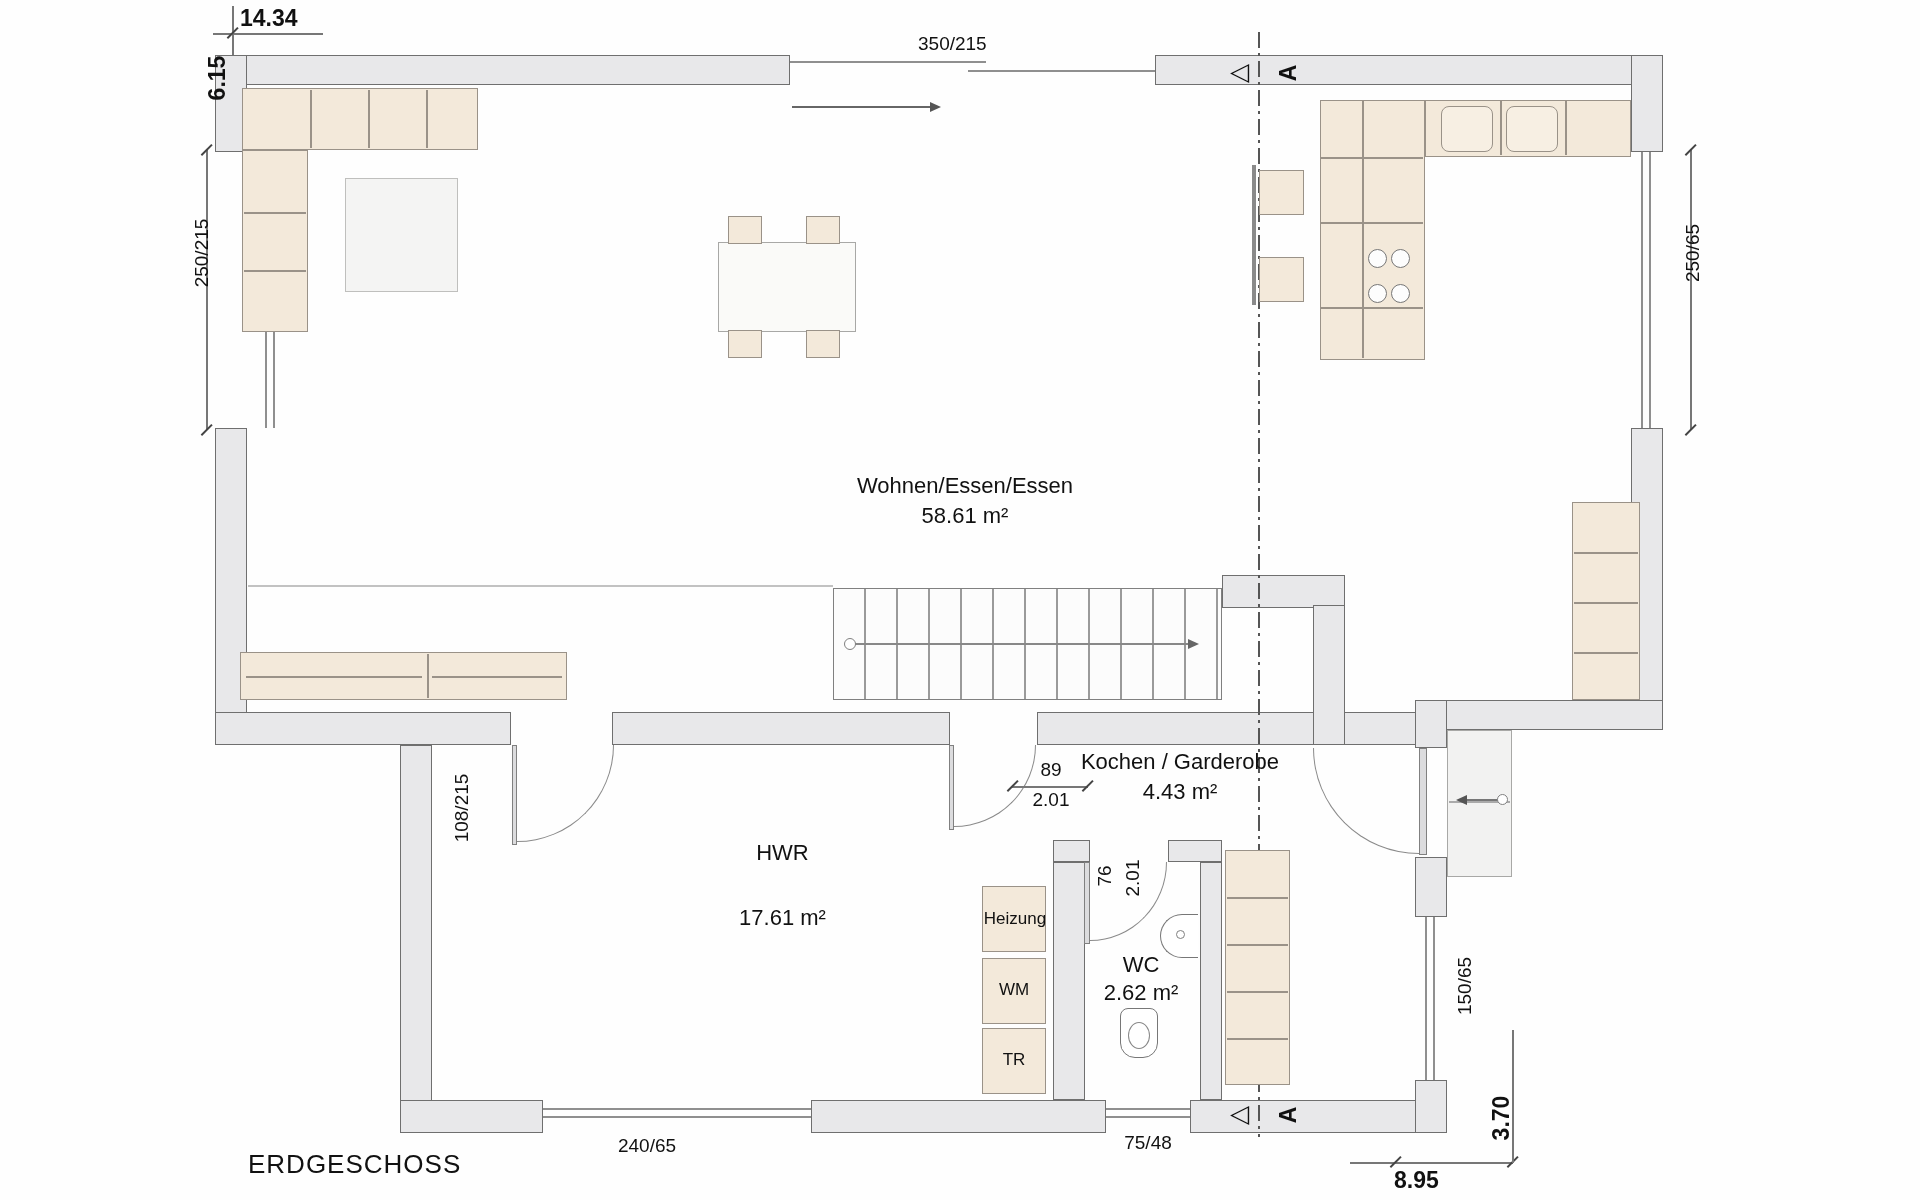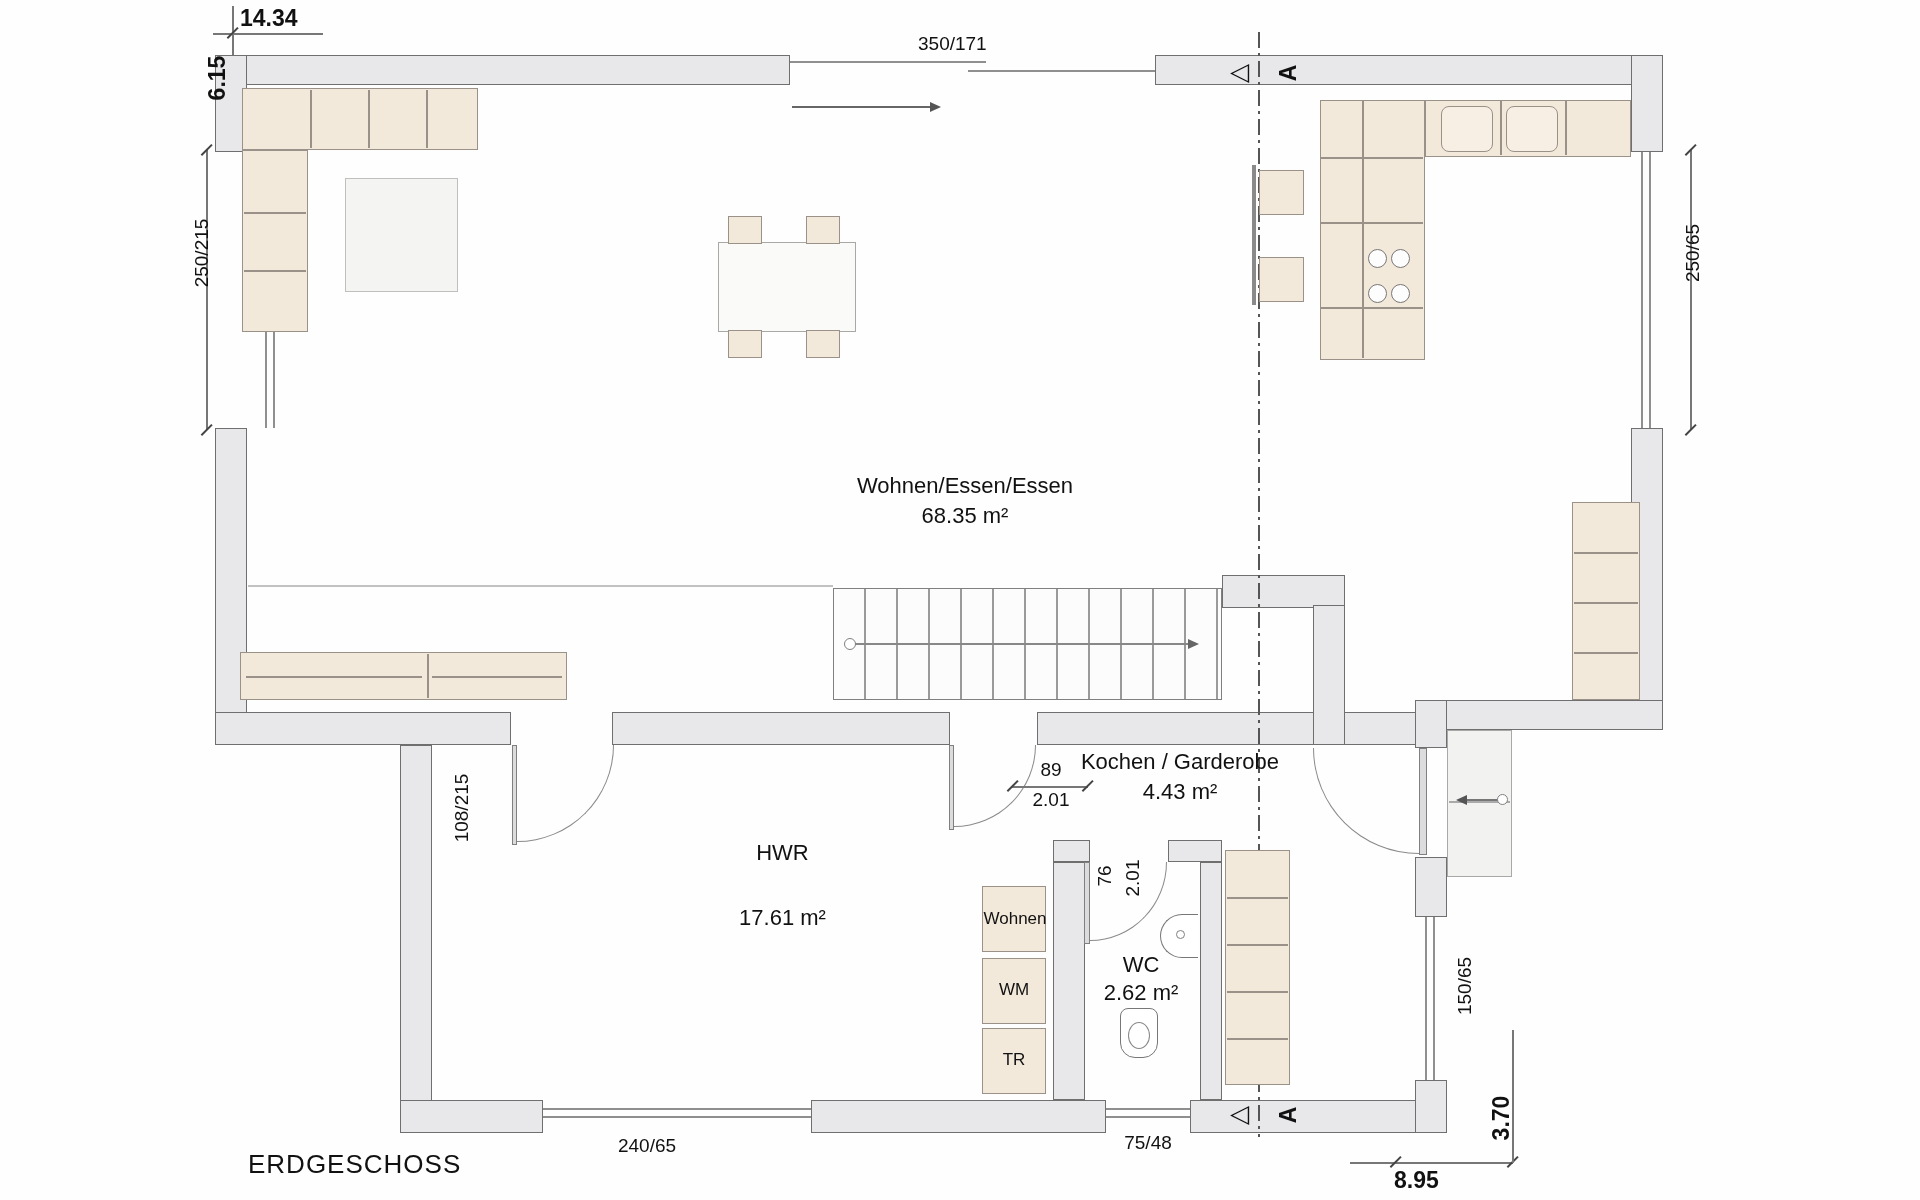--- a/index.html
+++ b/index.html
@@ -146,21 +146,21 @@
   <div class="fl" style="left:1565px;top:101px;width:1.5px;height:54px"></div>
   <div class="f" style="left:1441px;top:106px;width:52px;height:46px;border-radius:8px;background:#f7efe3"></div>
   <div class="f" style="left:1506px;top:106px;width:52px;height:46px;border-radius:8px;background:#f7efe3"></div>
   <div class="ln" style="left:1252px;top:165px;width:4px;height:140px;background:#8a8a8a"></div>
   <div class="f" style="left:1259px;top:170px;width:45px;height:45px"></div>
   <div class="f" style="left:1259px;top:257px;width:45px;height:45px"></div>
 
   <div class="f" style="left:982px;top:886px;width:64px;height:66px"></div>
   <div class="f" style="left:982px;top:958px;width:64px;height:66px"></div>
   <div class="f" style="left:982px;top:1028px;width:64px;height:66px"></div>
-  <div class="t tc small" style="left:970px;top:910px;width:90px">Wohnen</div>
+  <div class="t tc small" style="left:970px;top:910px;width:90px">Heizung</div>
   <div class="t tc small" style="left:984px;top:981px;width:60px">WM</div>
   <div class="t tc small" style="left:984px;top:1051px;width:60px">TR</div>
 
   <div class="f" style="left:1225px;top:850px;width:65px;height:235px"></div>
   <div class="fl" style="left:1227px;top:897px;width:61px;height:1.5px"></div>
   <div class="fl" style="left:1227px;top:944px;width:61px;height:1.5px"></div>
   <div class="fl" style="left:1227px;top:991px;width:61px;height:1.5px"></div>
   <div class="fl" style="left:1227px;top:1038px;width:61px;height:1.5px"></div>
   <div style="position:absolute;left:1160px;top:914px;width:38px;height:44px;border:1.5px solid #777;border-right:none;border-radius:22px 0 0 22px;box-sizing:border-box;background:#fff"></div>
   <div class="circ" style="left:1176px;top:930px;width:9px;height:9px;border-width:1px"></div>
@@ -179,36 +179,36 @@
   <div class="ln" style="left:1012px;top:786px;width:76px;height:1.5px"></div>
   <div class="tick" style="left:1005px;top:785px"></div>
   <div class="tick" style="left:1080px;top:785px"></div>
   <div class="ln" style="left:1350px;top:1162px;width:163px;height:1.5px"></div>
   <div class="tick" style="left:1388px;top:1161px"></div>
   <div class="tick" style="left:1505px;top:1161px"></div>
   <div class="ln" style="left:1512px;top:1030px;width:1.5px;height:133px"></div>
 
   <div class="t big" style="left:240px;top:6px">14.34</div>
   <div class="t tc rot big" style="left:186px;top:67px;width:60px"><span>6.15</span></div>
-  <div class="t" style="left:918px;top:34px">350/171</div>
+  <div class="t" style="left:918px;top:34px">350/215</div>
   <div class="t tc rot" style="left:153px;top:242px;width:100px"><span>250/215</span></div>
   <div class="t tc rot" style="left:1649px;top:242px;width:90px"><span>250/65</span></div>
   <div class="t tc rot" style="left:413px;top:797px;width:100px"><span>108/215</span></div>
   <div class="t tc" style="left:1021px;top:760px;width:60px">89</div>
   <div class="t tc" style="left:1021px;top:790px;width:60px">2.01</div>
   <div class="t tc rot" style="left:1083px;top:865px;width:46px"><span>76</span></div>
   <div class="t tc rot" style="left:1107px;top:867px;width:54px"><span>2.01</span></div>
   <div class="t tc rot" style="left:1424px;top:975px;width:84px"><span>150/65</span></div>
   <div class="t tc" style="left:592px;top:1136px;width:110px">240/65</div>
   <div class="t tc" style="left:1106px;top:1133px;width:84px">75/48</div>
   <div class="t big" style="left:1394px;top:1168px">8.95</div>
   <div class="t tc rot big" style="left:1468px;top:1107px;width:64px"><span>3.70</span></div>
 
   <div class="t tc room" style="left:790px;top:474px;width:350px">Wohnen/Essen/Essen</div>
-  <div class="t tc room" style="left:790px;top:504px;width:350px">68.35 m²</div>
+  <div class="t tc room" style="left:790px;top:504px;width:350px">58.61 m²</div>
   <div class="t tc room" style="left:690px;top:841px;width:185px">HWR</div>
   <div class="t tc room" style="left:690px;top:906px;width:185px">17.61 m²</div>
   <div class="t tc room" style="left:1085px;top:953px;width:112px">WC</div>
   <div class="t tc room" style="left:1085px;top:981px;width:112px">2.62 m²</div>
   <div class="t tc room" style="left:1060px;top:750px;width:240px">Kochen / Garderobe</div>
   <div class="t tc room" style="left:1060px;top:780px;width:240px">4.43 m²</div>
 
   <div class="t" style="left:248px;top:1150px;font-size:26px;letter-spacing:1px">ERDGESCHOSS</div>
 </div>
 

